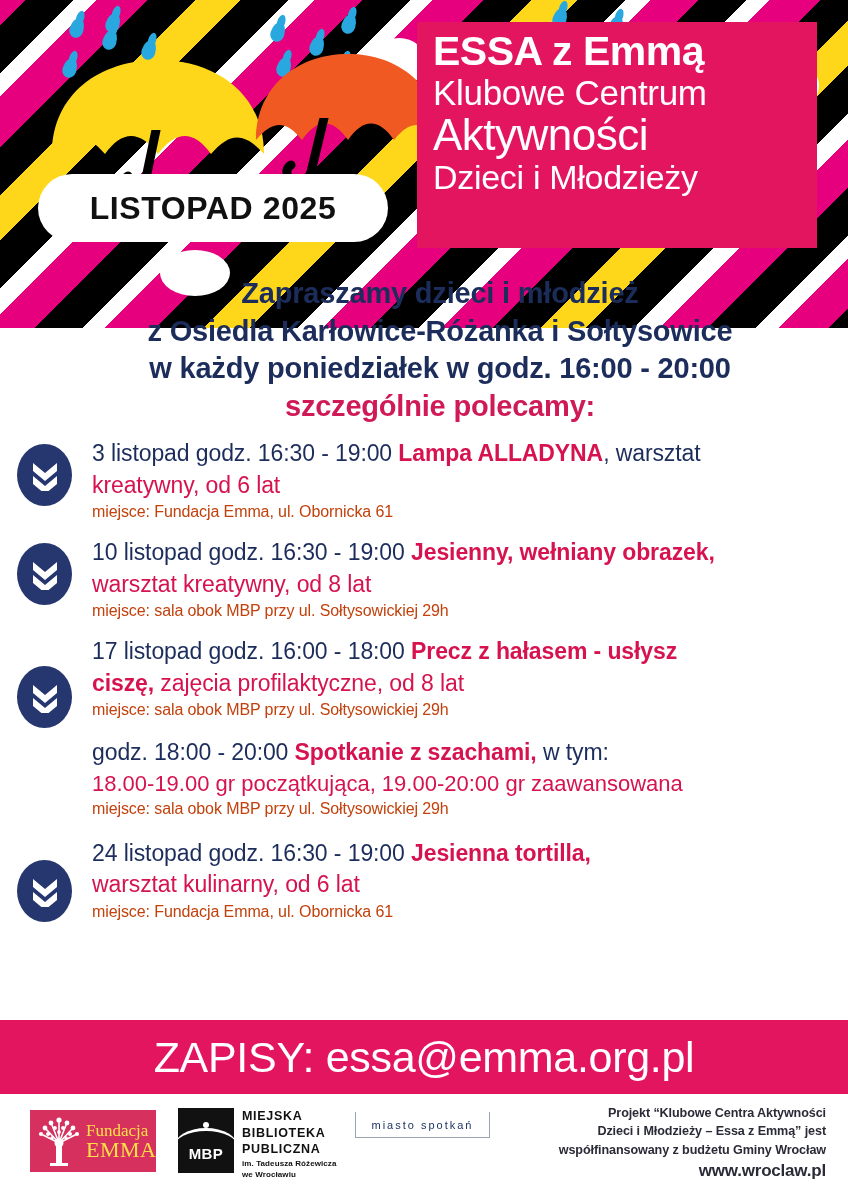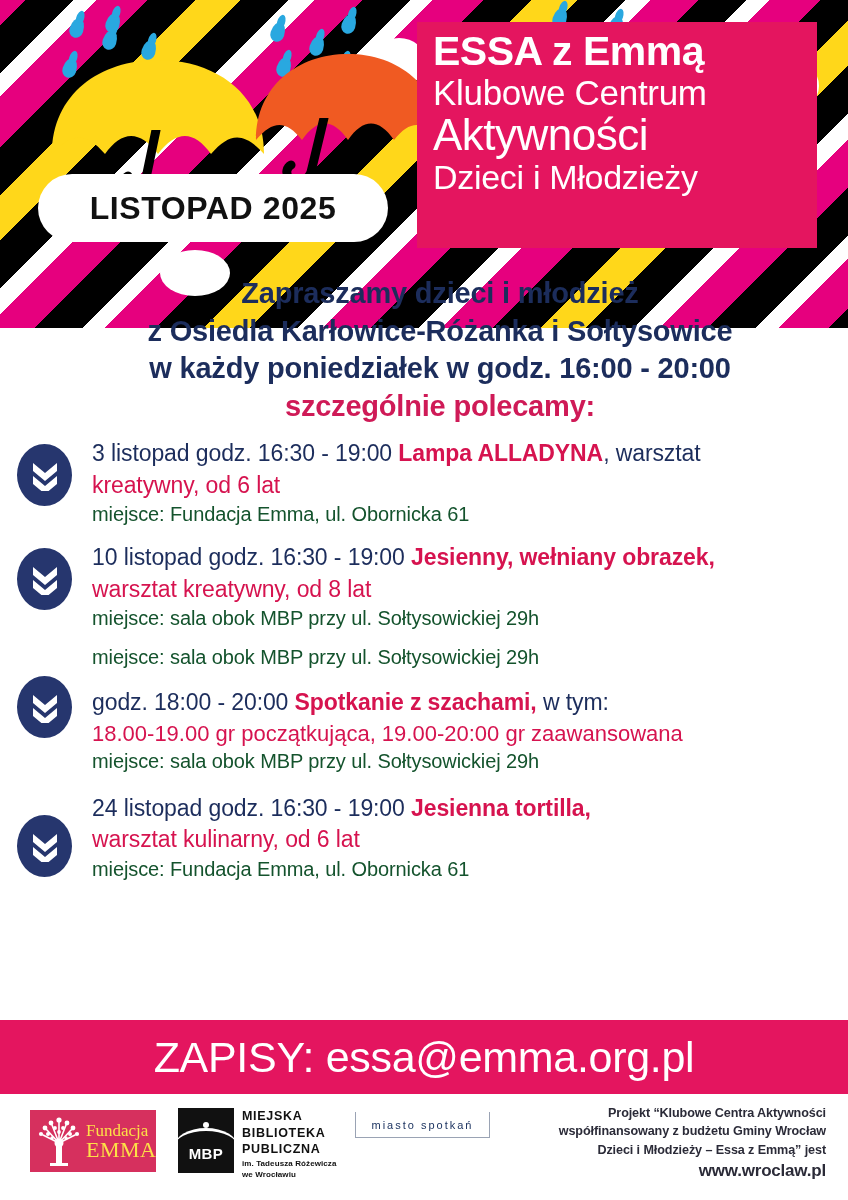--- a/index.html
+++ b/index.html
@@ -66,21 +66,21 @@
   .event{position:relative;padding-left:92px;padding-right:20px;margin-bottom:5px;}
   .chev{
     position:absolute;left:17px;top:6px;width:55px;height:62px;border-radius:50%;
     background:#26366e;display:flex;align-items:center;justify-content:center;
   }
   .chev svg{display:block;}
   .ev-main{font-size:23px;line-height:1.37;color:#1c2d5c;letter-spacing:-0.1px;}
   .ev-main b{color:#d6134f;font-weight:bold;}
   .ev-main .tail{color:#1c2d5c;}
   .ev-desc{color:#d6134f;}
-  .ev-place{font-size:20px;color:#14532d;margin-top:2px;letter-spacing:-0.1px;}
+  .ev-place{font-size:16px;color:#c2410c;margin-top:2px;letter-spacing:-0.1px;}
 
   .subevent{position:relative;padding-left:92px;padding-right:20px;margin-bottom:11px;}
   .sub-main{font-size:23px;line-height:1.37;color:#1c2d5c;letter-spacing:-0.1px;}
   .sub-main b{color:#d6134f;font-weight:bold;}
   .sub-line2{font-size:22px;color:#d6134f;line-height:1.34;}
 
   
   .zapisy{
     position:absolute;left:0;top:1020px;width:848px;height:74px;background:#e4155f;
     display:flex;align-items:center;justify-content:center;
@@ -220,20 +220,24 @@
       </div>
       <div class="ev-place">miejsce: sala obok MBP przy ul. Sołtysowickiej 29h</div>
     </div>
 
     <div class="event" style="margin-top:16px;">
       <div class="chev" style="top:30px;">
         <svg width="30" height="32" viewBox="0 0 30 32">
           <path d="M3 4 L15 14 L27 4 L27 12 L15 22 L3 12 Z" fill="#ffffff"></path>
           <path d="M3 17 L15 27 L27 17 L27 25 L15 35 L3 25 Z" fill="#ffffff"></path>
         </svg>
+      </div>
+      <div class="ev-main">
+        <span>17 listopad godz. 16:00 - 18:00 </span><b>Precz z hałasem - usłysz</b>
+        <div class="ev-desc"><b>ciszę,</b><span> zajęcia profilaktyczne, od 8 lat</span></div>
       </div>
       <div class="ev-place">miejsce: sala obok MBP przy ul. Sołtysowickiej 29h</div>
     </div>
 
     <div class="subevent" style="margin-top:18px;">
       <div class="sub-main">
         <span>godz. 18:00 - 20:00 </span><b>Spotkanie z szachami,</b><span> w tym:</span>
       </div>
       <div class="sub-line2">18.00-19.00 gr początkująca, 19.00-20:00 gr zaawansowana</div>
       <div class="ev-place">miejsce: sala obok MBP  przy ul. Sołtysowickiej 29h</div>
@@ -316,19 +320,19 @@
     </div>
 
     <div class="logo-wro">
       <div class="wro-bot">
         <span>miasto spotkań</span>
       </div>
     </div>
 
     <div class="proj">
       <div class="p">Projekt “Klubowe Centra Aktywności</div>
+      <div class="p">Dzieci i Młodzieży – Essa z Emmą” jest</div>
       <div class="p">współfinansowany z budżetu Gminy Wrocław</div>
-      <div class="p">Dzieci i Młodzieży – Essa z Emmą” jest</div>
       <div class="www">www.wroclaw.pl</div>
     </div>
 
   </div>
 </div>
 
 </body></html>

